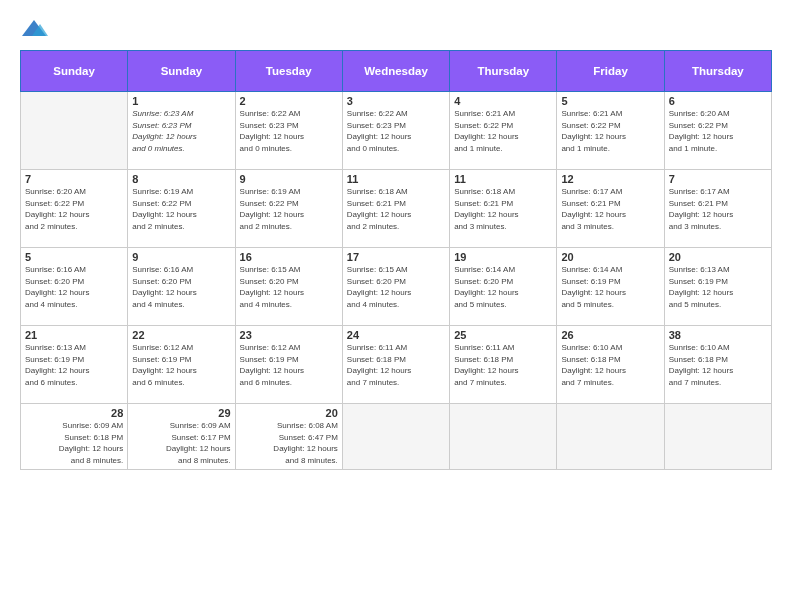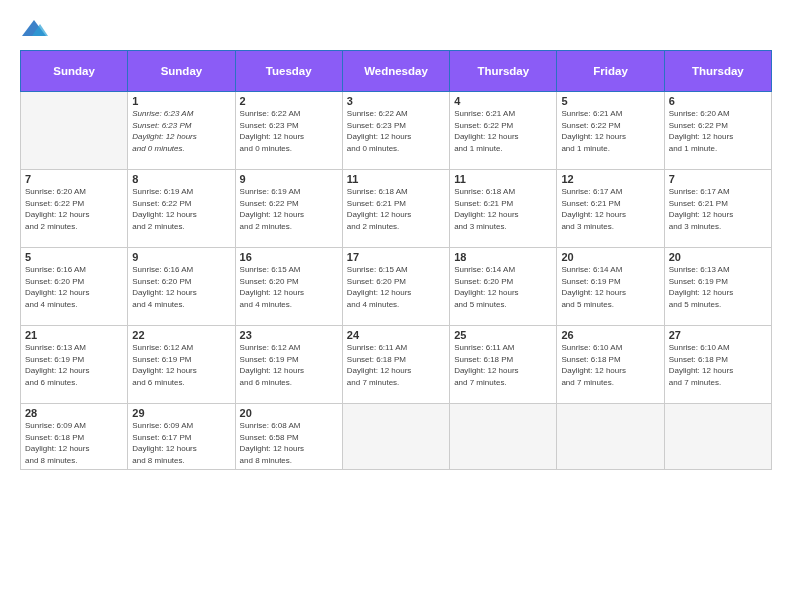--- a/index.html
+++ b/index.html
@@ -79,20 +79,21 @@
     .day-info {
       font-size: 8px;
       color: #444;
       line-height: 1.45;
     }
     .week-row td {
       height: 78px;
     }
     .last-row td {
       height: 65px;
+      text-align: right;
     }
   </style>
 </head>
 <body>
 
 <div class="page">
   <div class="header">
     <div class="logo">
       <svg class="logo-icon" viewBox="0 0 28 22" xmlns="http://www.w3.org/2000/svg">
         <polygon points="14,2 26,18 2,18" fill="#1a6bbf" opacity="0.85"></polygon>
@@ -241,21 +242,21 @@
 and 4 minutes.</div>
           </td>
           <td>
             <span class="day-number">17</span>
             <div class="day-info" style="white-space: pre-line;">Sunrise: 6:15 AM
 Sunset: 6:20 PM
 Daylight: 12 hours
 and 4 minutes.</div>
           </td>
           <td>
-            <span class="day-number">18</span>
+            <span class="day-number">19</span>
             <div class="day-info" style="white-space: pre-line;">Sunrise: 6:14 AM
 Sunset: 6:20 PM
 Daylight: 12 hours
 and 5 minutes.</div>
           </td>
           <td>
             <span class="day-number">20</span>
             <div class="day-info" style="white-space: pre-line;">Sunrise: 6:14 AM
 Sunset: 6:19 PM
 Daylight: 12 hours
@@ -306,21 +307,21 @@
 and 7 minutes.</div>
           </td>
           <td>
             <span class="day-number">26</span>
             <div class="day-info" style="white-space: pre-line;">Sunrise: 6:10 AM
 Sunset: 6:18 PM
 Daylight: 12 hours
 and 7 minutes.</div>
           </td>
           <td>
-            <span class="day-number">27</span>
+            <span class="day-number">38</span>
             <div class="day-info" style="white-space: pre-line;">Sunrise: 6:10 AM
 Sunset: 6:18 PM
 Daylight: 12 hours
 and 7 minutes.</div>
           </td>
         </tr>
         <tr class="last-row">
           <td>
             <span class="day-number">28</span>
             <div class="day-info" style="white-space: pre-line;">Sunrise: 6:09 AM
@@ -331,21 +332,21 @@
           <td>
             <span class="day-number">29</span>
             <div class="day-info" style="white-space: pre-line;">Sunrise: 6:09 AM
 Sunset: 6:17 PM
 Daylight: 12 hours
 and 8 minutes.</div>
           </td>
           <td>
             <span class="day-number">20</span>
             <div class="day-info" style="white-space: pre-line;">Sunrise: 6:08 AM
-Sunset: 6:58 PM
+Sunset: 6:47 PM
 Daylight: 12 hours
 and 8 minutes.</div>
           </td>
           <td class="empty"></td>
           <td class="empty"></td>
           <td class="empty"></td>
           <td class="empty"></td>
         </tr>
       </tbody>
   </table>

